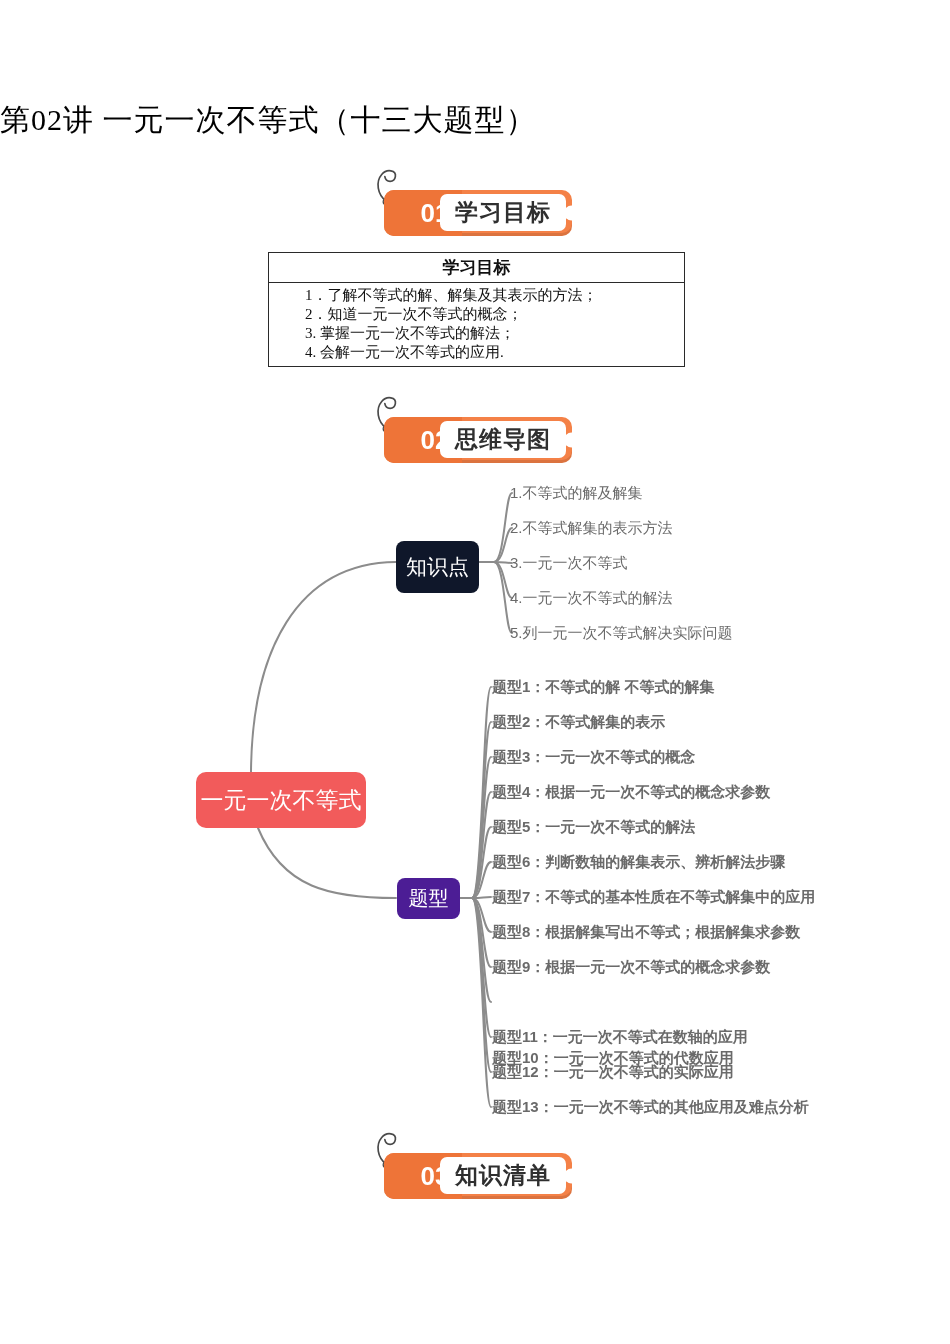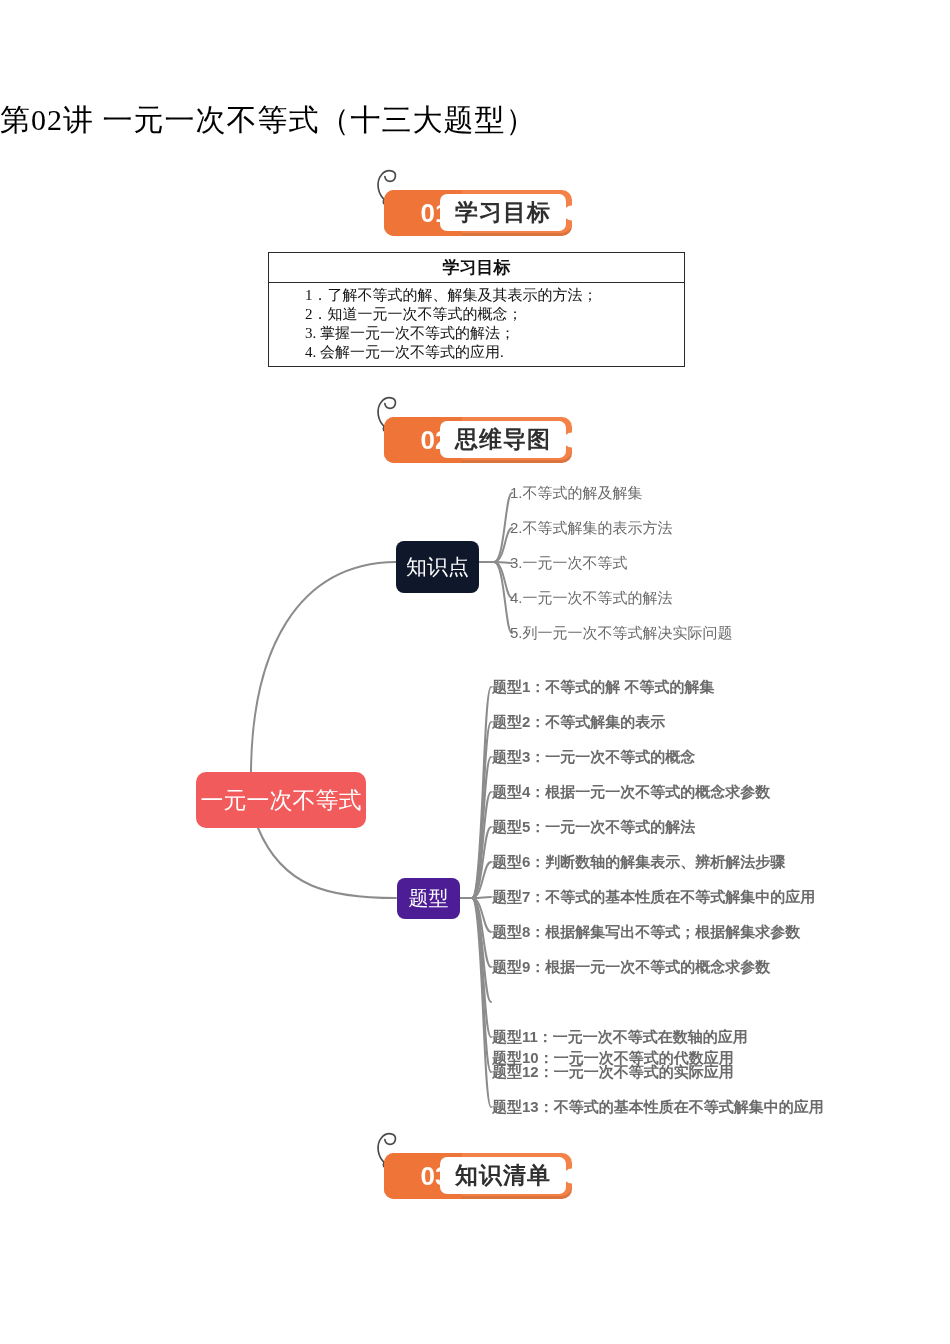--- a/index.html
+++ b/index.html
@@ -123,21 +123,21 @@
   <div class="leaf leaf-t" style="top:747px">题型3：一元一次不等式的概念</div>
   <div class="leaf leaf-t" style="top:782px">题型4：根据一元一次不等式的概念求参数</div>
   <div class="leaf leaf-t" style="top:817px">题型5：一元一次不等式的解法</div>
   <div class="leaf leaf-t" style="top:852px">题型6：判断数轴的解集表示、辨析解法步骤</div>
   <div class="leaf leaf-t" style="top:887px">题型7：不等式的基本性质在不等式解集中的应用</div>
   <div class="leaf leaf-t" style="top:922px">题型8：根据解集写出不等式；根据解集求参数</div>
   <div class="leaf leaf-t" style="top:957px">题型9：根据一元一次不等式的概念求参数</div>
   <div class="leaf leaf-t" style="top:1048px">题型10：一元一次不等式的代数应用</div>
   <div class="leaf leaf-t" style="top:1027px">题型11：一元一次不等式在数轴的应用</div>
   <div class="leaf leaf-t" style="top:1062px">题型12：一元一次不等式的实际应用</div>
-  <div class="leaf leaf-t" style="top:1097px">题型13：不等式的基本性质在不等式解集中的应用</div>
+  <div class="leaf leaf-t" style="top:1097px">题型13：一元一次不等式的其他应用及难点分析</div>
 
   <div class="badge" style="top:1153px">
     <svg class="pin" viewBox="0 0 30 40">
       <path d="M 13 35 C 5 29 3 17 9 10 C 14 4 23 6 22 12 C 21 18 13 18 12 12" fill="none" stroke="#4a4a4a" stroke-width="1.6" stroke-linecap="round"></path>
       <circle cx="13" cy="36" r="2.6" fill="#fff" stroke="#4a4a4a" stroke-width="1.2"></circle>
     </svg>
     <div class="badge-num">03</div>
     <div class="badge-pill">知识清单</div>
     <div class="badge-notch"></div>
   </div>

